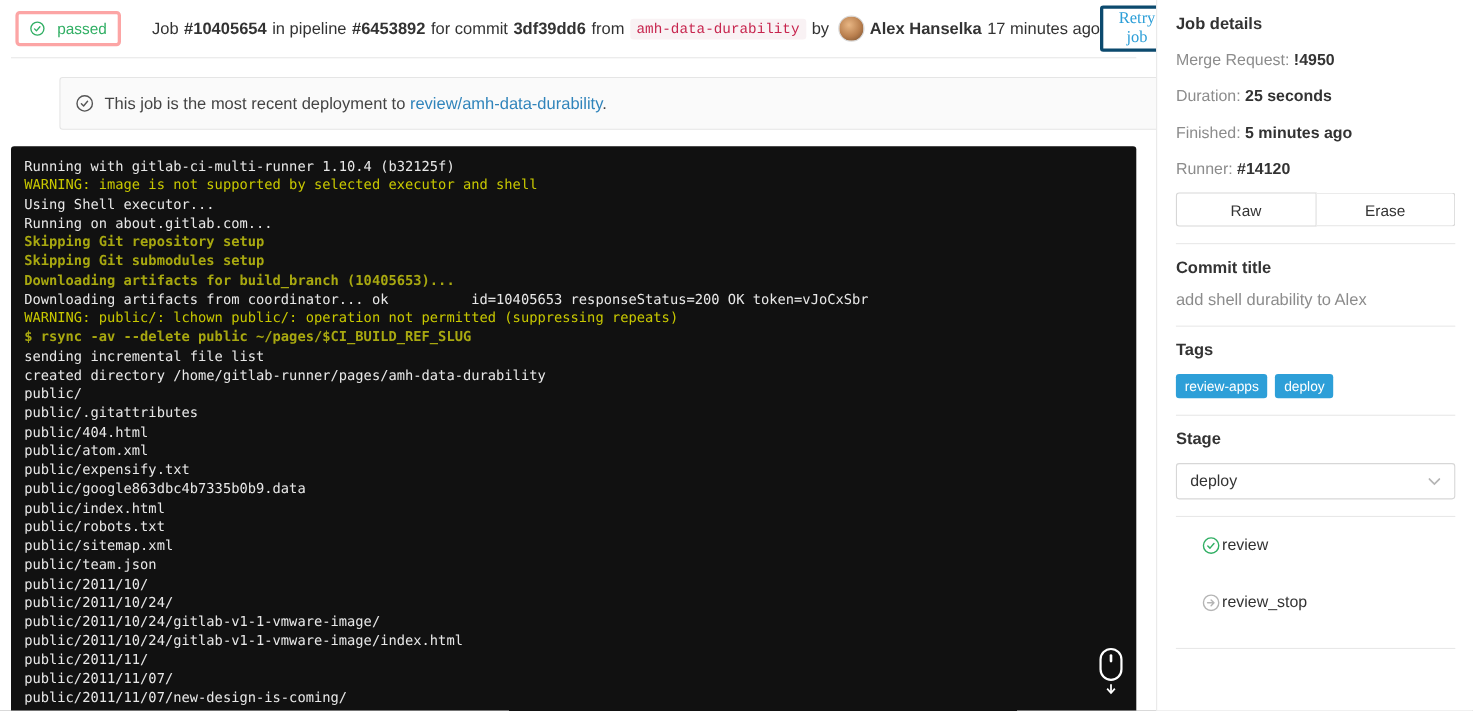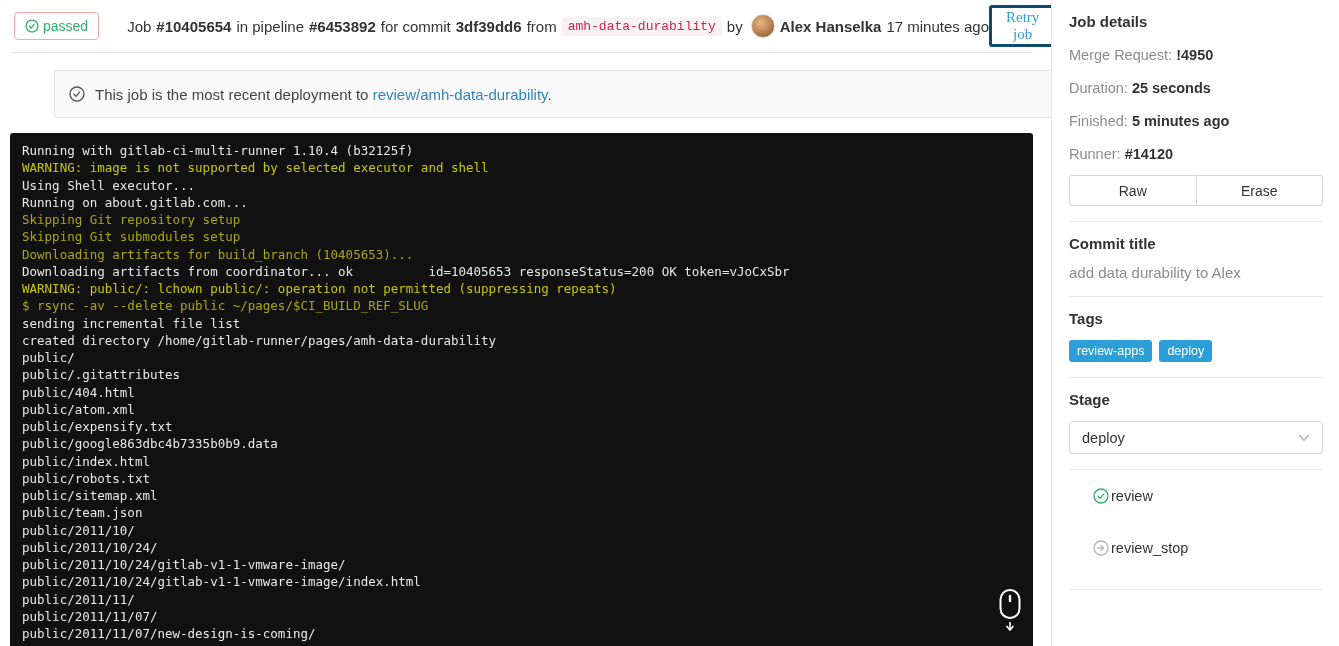--- a/index.html
+++ b/index.html
@@ -2,22 +2,22 @@
 <html><head>
 <meta charset="utf-8">
 <style>
   * { margin:0; padding:0; box-sizing:border-box; }
   html,body { width:1339px; height:646px; overflow:hidden; background:#fff;
     font-family:"Liberation Sans", sans-serif; color:#333; }
 
   
   .main-header{ position:absolute; left:10px; top:0; width:1023px; height:53px;
     display:flex; align-items:center; border-bottom:1px solid #e8e8e8; }
-  .status-badge{ display:inline-flex; align-items:center; gap:4px; margin-left:4px;
-    border:1px solid #fca5a5; color:#31af64; border-radius:4px; padding:5px 10px;
+  .status-badge{ display:inline-flex; align-items:center; gap:11px; margin-left:4px;
+    border:3px solid #fca5a5; color:#31af64; border-radius:4px; padding:5px 10px;
     font-size:14px; background:#fff; cursor:default; }
   .header-divider{ width:1px; align-self:stretch; background:#e8e8e8; margin-left:14px; }
   .job-sentence{ margin-left:14px; font-size:15px; color:#333; display:flex;
     align-items:center; gap:5px; white-space:nowrap; }
   .job-sentence b{ font-weight:700; }
   .ref-label{ font-family:Liberation Mono, monospace; font-size:13px;
     color:#c7254e; background:#f9f2f4; border-radius:3px; padding:2px 6px; }
   .avatar{ width:24px; height:24px; border-radius:50%; margin-left:3px;
     background:radial-gradient(circle at 40% 35%, #e8b684 0%, #b97f4e 55%, #6f4a2c 100%);
     border:1px solid #d8d8d8; }
@@ -31,21 +31,21 @@
     background:#fafafa; border:1px solid #e5e5e5; border-radius:3px;
     display:flex; align-items:center; padding:0 14px; gap:10px; font-size:15px; color:#444;margin-left:44px; }
   .notice a{ color:#3084bb; text-decoration:none; }
 
   
   .terminal{ position:absolute; left:10px; top:133px; width:1023px; height:513px;
     background:#111111; border-radius:3px 3px 0 0; padding:9px 12px 0 12px; overflow:hidden;
     font-family:"DejaVu Sans Mono", monospace; font-size:12.5px; line-height:17.25px; }
   .log-line{ color:#e8e8e8; white-space:pre; }
   .log-line.warning{ color:#c8c800; }
-  .log-line.section{ color:#a8a810; font-weight:normal; }
+  .log-line.section{ color:#a8a810; font-weight:bold; }
   .scroll-btn{ position:absolute; top:455px; right:6px; width:34px; height:46px;
     background:transparent; border:none; cursor:pointer; display:flex; justify-content:center; }
 
   
   .sidebar{ position:absolute; left:1051px; top:0; width:288px; height:646px;
     border-left:1px solid #e8e8e8; background:#fff; padding:0 16px 0 17px; }
   .sb-section{ border-bottom:1px solid #e8e8e8; padding-bottom:15px; }
   .sb-title{ font-size:15px; font-weight:600; color:#333; padding-top:13px; }
   .detail-row{ margin-top:17px; font-size:14.5px; color:#8c8c8c; }
   .detail-row b{ color:#333; font-weight:700; }
@@ -172,21 +172,21 @@
       <span>Runner: </span><b>#14120</b>
     </div>
     <div class="btn-group">
       <button>Raw</button>
       <button>Erase</button>
     </div>
   </div>
 
   <div class="sb-section">
     <div class="sb-title">Commit title</div>
-    <div class="commit-text">add data durability to Alex</div>
+    <div class="commit-text">add shell durability to Alex</div>
   </div>
 
   <div class="sb-section">
     <div class="sb-title">Tags</div>
     <div class="tag-list">
       <span class="tag-badge">review-apps</span>
       <span class="tag-badge">deploy</span>
     </div>
   </div>
 

